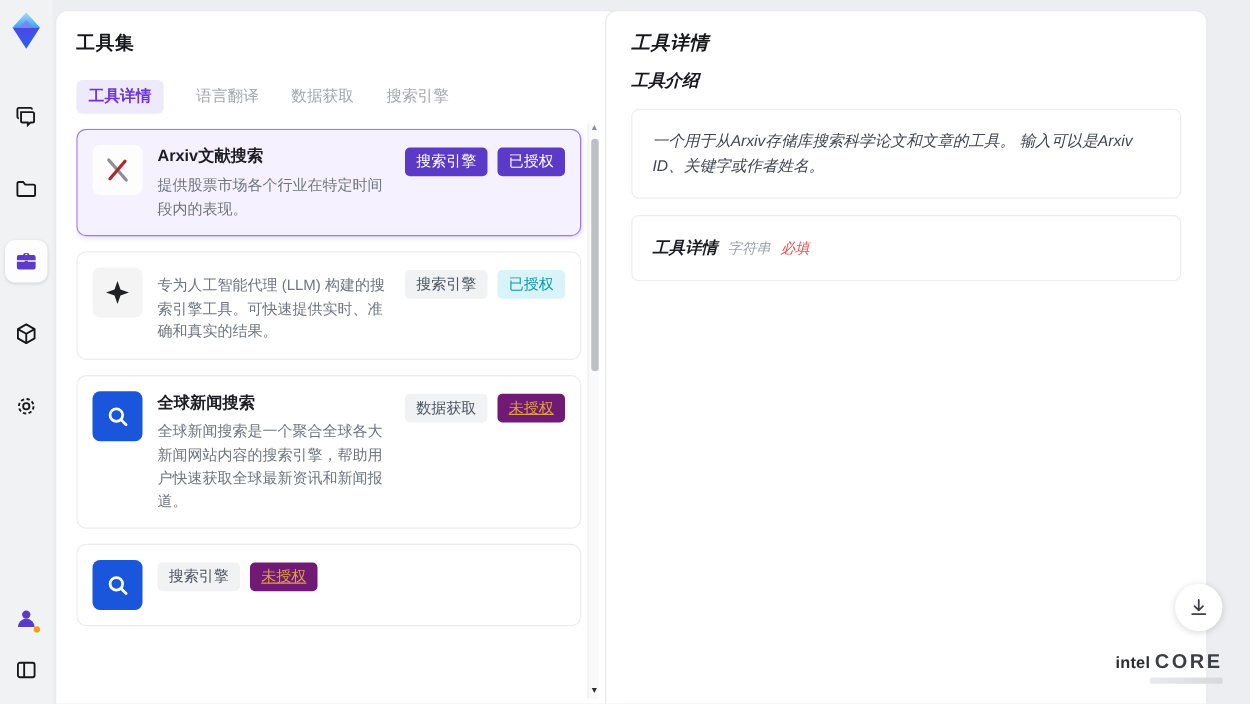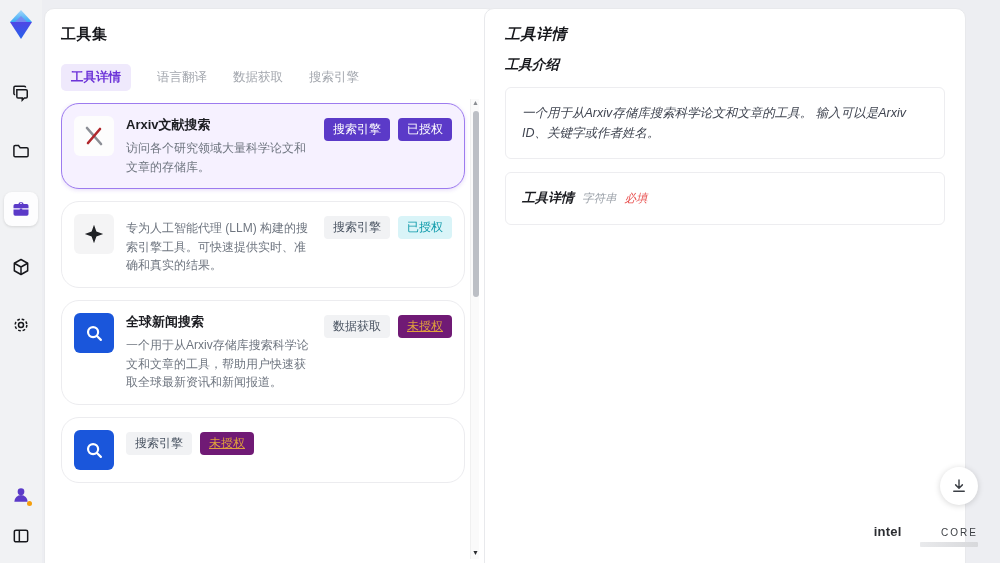--- a/index.html
+++ b/index.html
@@ -24,21 +24,21 @@
 
   .panel-title { font-size:15px; font-weight:bold; letter-spacing:.5px; }
 
   
   .tabs { display:flex; align-items:center; gap:26px; margin:20px 0 12px 0; }
   .tab { font-size:12.5px; color:#a3a7ae; cursor:pointer; white-space:nowrap; }
   .tab.active { color:#6d34d8; background:#efe9fc; padding:5px 10px; border-radius:5px; font-weight:bold; }
 
   
   .tool-list { position:relative; height:458px; overflow:hidden; padding-right:14px; }
-  .tool-row { display:flex; align-items:flex-start; border:1px solid #ececef; border-radius:18px; padding:12px; margin-bottom:12px; background:#fff; cursor:pointer; }
+  .tool-row { display:flex; align-items:flex-start; border:1px solid #ececef; border-radius:8px; padding:12px; margin-bottom:12px; background:#fff; cursor:pointer; }
   .tool-row.selected { background:#f6f1ff; border:1.5px solid #9d7bef; box-shadow:0 1px 4px rgba(109,52,216,.18); }
   .tool-icon { position:relative; flex:0 0 40px; width:40px; height:40px; border-radius:6px; margin-right:12px; display:flex; align-items:center; justify-content:center; background:#f5f5f6; overflow:hidden; }
   .tool-icon.i-arxiv { background:#fdfdfd; }
   .tool-icon.i-star { background:#f4f4f5; }
   .tool-icon.i-blue { background:#1a56db; }
   .tool-mid { flex:1; min-width:0; padding-right:10px; }
   .tool-name { font-size:13px; font-weight:bold; color:#1c1d22; }
   .tool-desc { font-size:12px; color:#6f7680; line-height:1.55; margin-top:5px; }
   .tool-badges { display:flex; gap:8px; flex:0 0 auto; padding-top:2px; }
   .badge { font-size:12px; padding:3px 9px; border-radius:4px; white-space:nowrap; }
@@ -61,21 +61,21 @@
   .param-name { font-size:13px; font-weight:bold; color:#1c1d22; }
   .param-type { font-size:11.5px; color:#9aa0a8; }
   .param-req  { font-size:11.5px; color:#e8504f; }
   .param-desc { font-size:12.5px; color:#4b5159; margin-top:10px; }
 
   
   .fab { position:absolute; right:22px; bottom:58px; width:38px; height:38px; border-radius:50%; background:#fff; box-shadow:0 1px 6px rgba(0,0,0,.16); display:flex; align-items:center; justify-content:center; cursor:pointer; }
   .brand { position:absolute; right:22px; bottom:16px; text-align:right; }
   .brand-text { font-size:13px; color:#2b2d31; }
   .brand-intel { font-weight:bold; letter-spacing:.2px; }
-  .brand-core { font-weight:normal; letter-spacing:2px; font-size:10px; color:#3c3f44;margin-left:36px; }
+  .brand-core { font-weight:bold; letter-spacing:2px; font-size:16px; color:#3c3f44; }
   .brand-sub { height:5px; width:58px; margin-left:auto; margin-top:3px; background:linear-gradient(to right,#e9eaec,#d7d8db); border-radius:1px; }
 
   svg { display:block; }
 </style>
 </head>
 <body>
 
 <div class="rail">
   <div class="rail-logo">
     <svg width="32" height="34" viewBox="0 0 32 34">
@@ -176,21 +176,21 @@
   <div class="tool-list">
   <div class="tool-row selected">
     <div class="tool-icon i-arxiv">
           <svg width="24" height="24" viewBox="0 0 24 24" fill="none" stroke-linecap="round">
       <path d="M5 4 L19 20" stroke="#8c8f96" stroke-width="2.6"></path>
       <path d="M18 5 L6 19" stroke="#b0282d" stroke-width="2.6"></path>
     </svg>
         </div>
     <div class="tool-mid">
       <div class="tool-name">Arxiv文献搜索</div>
-      <div class="tool-desc">访问各个研究领域大量科学论文和文章的存储库。</div>
+      <div class="tool-desc">提供股票市场各个行业在特定时间段内的表现。</div>
     </div>
     <div class="tool-badges">
       <span class="badge badge-category v-solid">搜索引擎</span>
       <span class="badge badge-auth v-solid">已授权</span>
     </div>
   </div>
 
   <div class="tool-row">
     <div class="tool-icon i-star">
           <svg width="22" height="22" viewBox="0 0 24 24" fill="#1f2125">
@@ -208,21 +208,21 @@
 
   <div class="tool-row">
     <div class="tool-icon i-blue">
           <svg width="22" height="22" viewBox="0 0 24 24" fill="none" stroke="#ffffff" stroke-width="2.4" stroke-linecap="round">
       <circle cx="11" cy="11" r="5.5"></circle>
       <path d="M15.5 15.5 L19.5 19.5"></path>
     </svg>
         </div>
     <div class="tool-mid">
       <div class="tool-name">全球新闻搜索</div>
-      <div class="tool-desc">一个用于从Arxiv存储库搜索科学论文和文章的工具，帮助用户快速获取全球最新资讯和新闻报道。</div>
+      <div class="tool-desc">全球新闻搜索是一个聚合全球各大新闻网站内容的搜索引擎，帮助用户快速获取全球最新资讯和新闻报道。</div>
     </div>
     <div class="tool-badges">
       <span class="badge badge-category v-gray">数据获取</span>
       <span class="badge badge-auth v-yellow">未授权</span>
     </div>
   </div>
 
   <div class="tool-row">
     <div class="tool-icon i-blue">
           <svg width="22" height="22" viewBox="0 0 24 24" fill="none" stroke="#ffffff" stroke-width="2.4" stroke-linecap="round">

